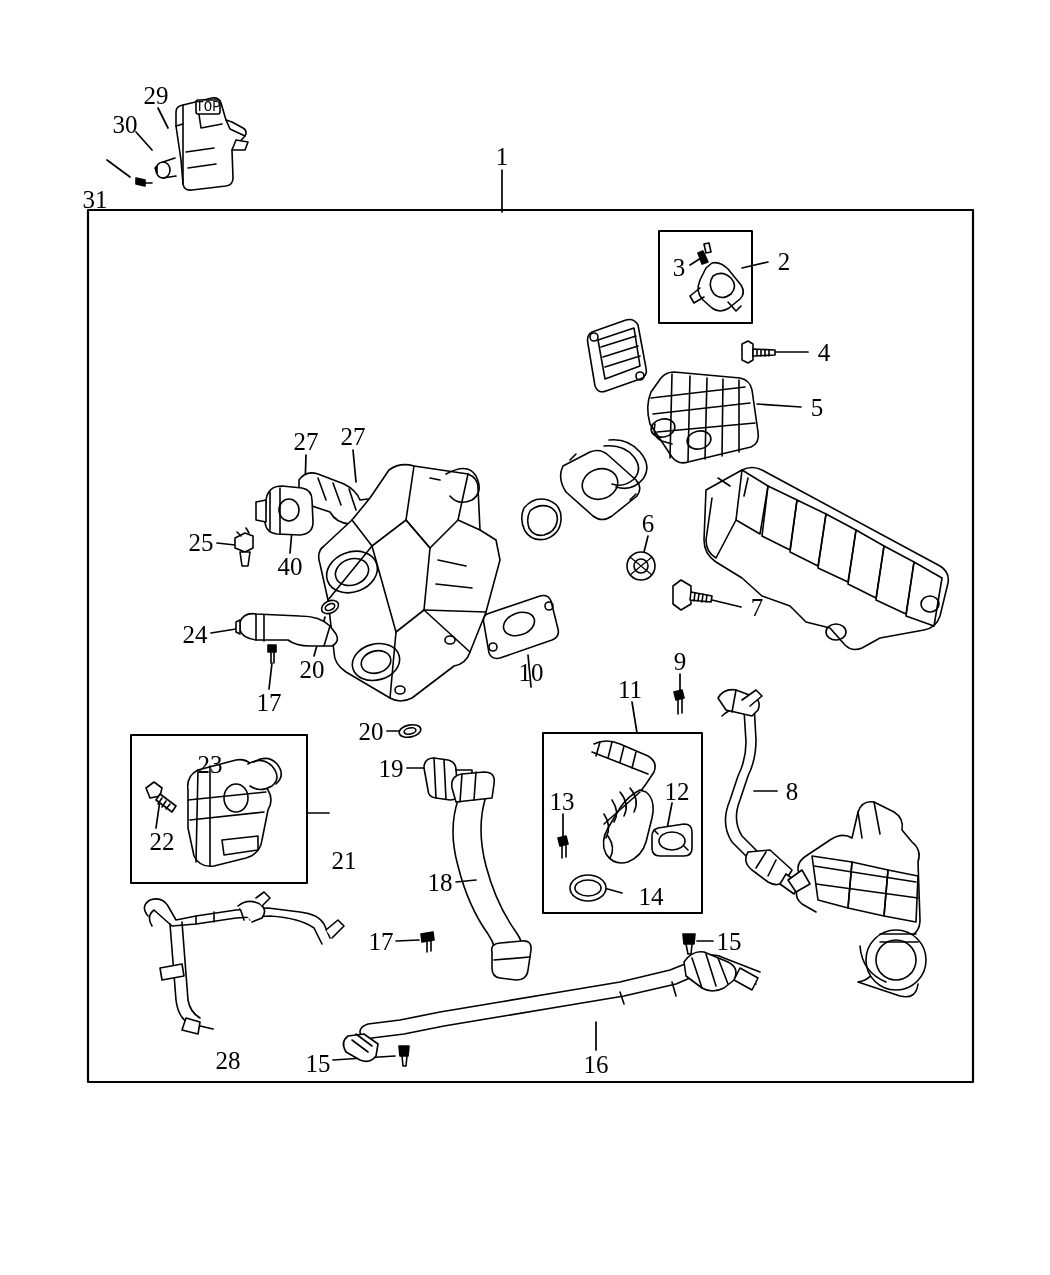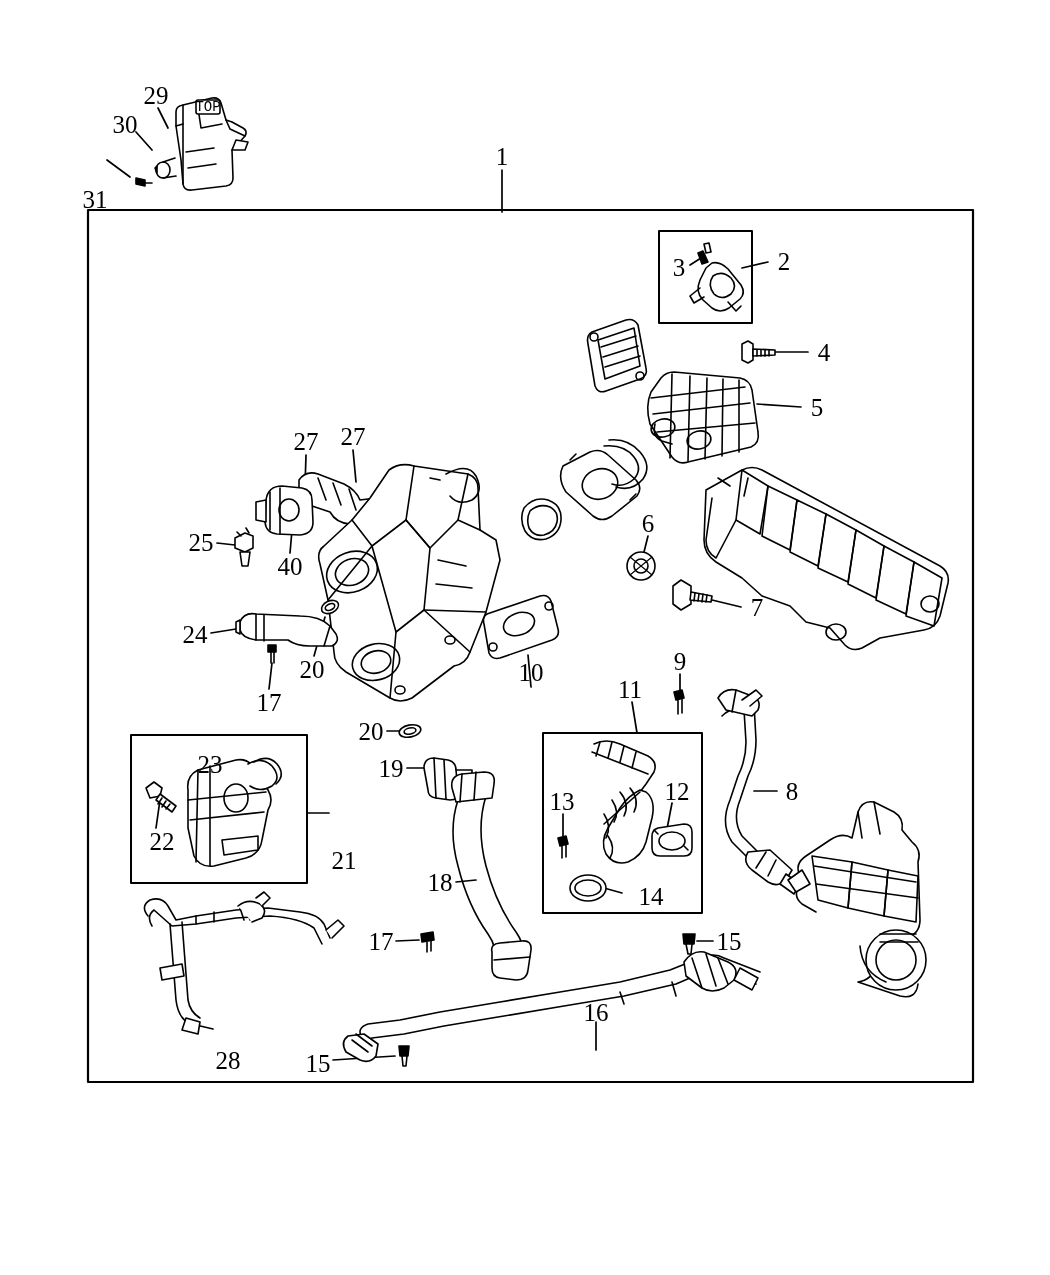--- a/index.html
+++ b/index.html
@@ -434,21 +434,21 @@
   <div class="callout" style="left:757px; top:607px;">7</div>
   <div class="callout" style="left:792px; top:791px;">8</div>
   <div class="callout" style="left:680px; top:661px;">9</div>
   <div class="callout" style="left:531px; top:672px;">10</div>
   <div class="callout" style="left:630px; top:689px;">11</div>
   <div class="callout" style="left:677px; top:791px;">12</div>
   <div class="callout" style="left:562px; top:801px;">13</div>
   <div class="callout" style="left:637px; top:896px;margin-left:14px;">14</div>
   <div class="callout" style="left:729px; top:941px;">15</div>
   <div class="callout" style="left:318px; top:1063px;">15</div>
-  <div class="callout" style="left:596px; top:1012px;">16</div>
+  <div class="callout" style="left:596px; top:1064px;">16</div>
   <div class="callout" style="left:269px; top:702px;">17</div>
   <div class="callout" style="left:381px; top:941px;">17</div>
   <div class="callout" style="left:440px; top:882px;">18</div>
   <div class="callout" style="left:391px; top:768px;">19</div>
   <div class="callout" style="left:312px; top:669px;">20</div>
   <div class="callout" style="left:371px; top:731px;">20</div>
   <div class="callout" style="left:344px; top:813px;margin-top:47px;">21</div>
   <div class="callout" style="left:162px; top:841px;font-family:Liberation Serif, serif;">22</div>
   <div class="callout" style="left:210px; top:764px;">23</div>
   <div class="callout" style="left:195px; top:634px;">24</div>

